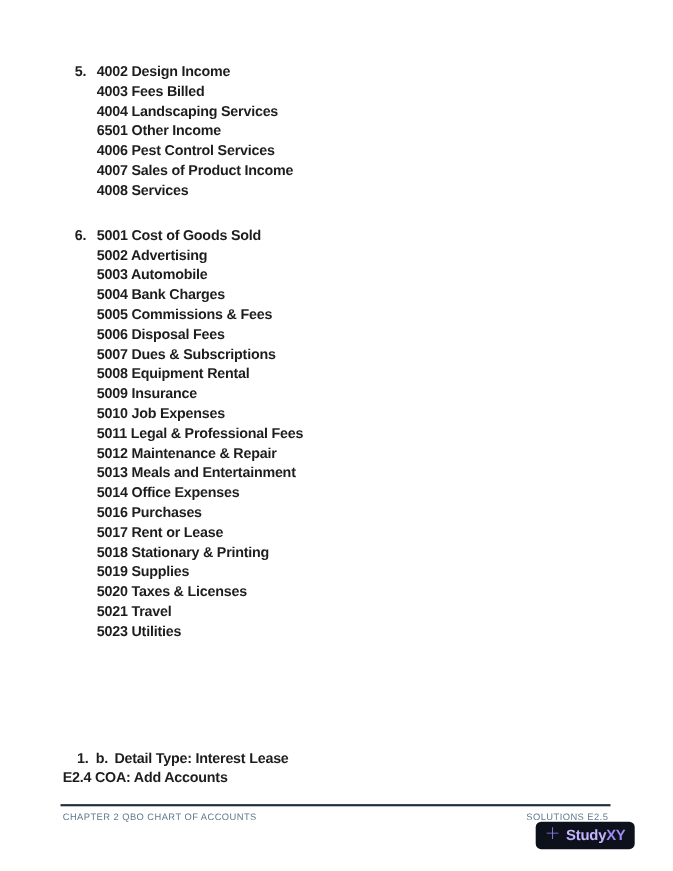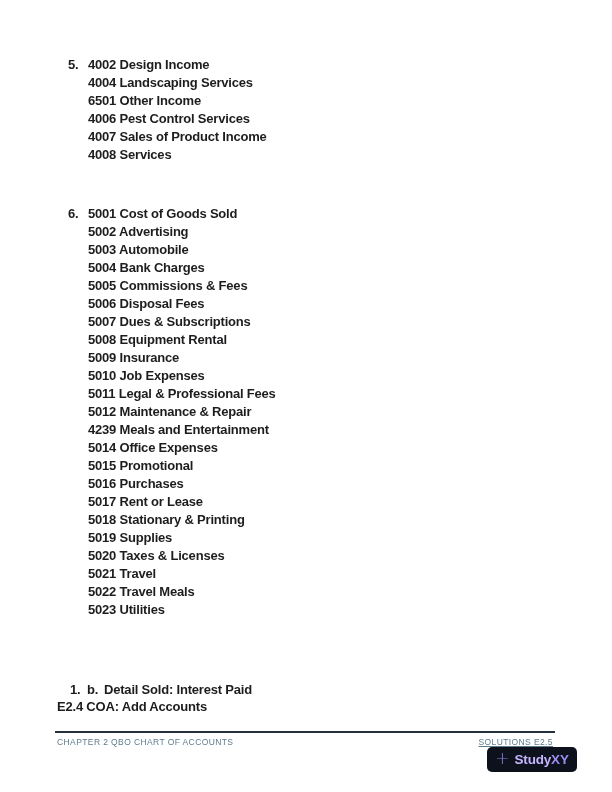--- a/index.html
+++ b/index.html
@@ -90,21 +90,20 @@
   }
   .footer-right {
     position: absolute;
     right: 59px;
     top: 737px;
     font-size: 8.5px;
     letter-spacing: 0.4px;
     color: #5e7b8d;
     text-transform: uppercase;
     text-align: right;
-    text-decoration: underline;
   }
   .brand-badge {
     position: absolute;
     left: 487px;
     top: 747px;
     width: 90px;
     height: 25px;
     background: #0d111c;
     border-radius: 5px;
     display: flex;
@@ -131,20 +130,21 @@
 </style>
 </head>
 <body>
 
 <div class="page">
 
   <div class="list-block" id="block-5">
     <div class="list-number">5.</div>
     <div class="account-col">
         <div class="account-line">4002 Design Income</div>
+        <div class="account-line">4003 Fees Billed</div>
         <div class="account-line">4004 Landscaping Services</div>
         <div class="account-line">6501 Other Income</div>
         <div class="account-line">4006 Pest Control Services</div>
         <div class="account-line">4007 Sales of Product Income</div>
         <div class="account-line">4008 Services</div>
       </div>
   </div>
 
   <div class="list-block" id="block-6">
     <div class="list-number">6.</div>
@@ -154,40 +154,38 @@
         <div class="account-line">5003 Automobile</div>
         <div class="account-line">5004 Bank Charges</div>
         <div class="account-line">5005 Commissions &amp; Fees</div>
         <div class="account-line">5006 Disposal Fees</div>
         <div class="account-line">5007 Dues &amp; Subscriptions</div>
         <div class="account-line">5008 Equipment Rental</div>
         <div class="account-line">5009 Insurance</div>
         <div class="account-line">5010 Job Expenses</div>
         <div class="account-line">5011 Legal &amp; Professional Fees</div>
         <div class="account-line">5012 Maintenance &amp; Repair</div>
-        <div class="account-line">4239 Meals and Entertainment</div>
+        <div class="account-line">5013 Meals and Entertainment</div>
         <div class="account-line">5014 Office Expenses</div>
-        <div class="account-line">5015 Promotional</div>
         <div class="account-line">5016 Purchases</div>
         <div class="account-line">5017 Rent or Lease</div>
         <div class="account-line">5018 Stationary &amp; Printing</div>
         <div class="account-line">5019 Supplies</div>
         <div class="account-line">5020 Taxes &amp; Licenses</div>
         <div class="account-line">5021 Travel</div>
-        <div class="account-line">5022 Travel Meals</div>
         <div class="account-line">5023 Utilities</div>
       </div>
   </div>
 
   <div class="section-heading">E2.4 COA: Add Accounts</div>
 
   <div class="sub-item">
     <span class="num">1.</span>
     <span class="letter">b.</span>
-    <span class="text">Detail Sold: Interest Paid</span>
+    <span class="text">Detail Type: Interest Lease</span>
   </div>
 
   <div class="footer-rule"></div>
   <div class="footer-left">CHAPTER 2 QBO CHART OF ACCOUNTS</div>
   <div class="footer-right">SOLUTIONS E2.5</div>
 
   <div class="brand-badge">
     <span class="brand-plus">+</span>
     <span class="brand-name"><span class="primary">Study</span><span class="accent">XY</span></span>
   </div>

